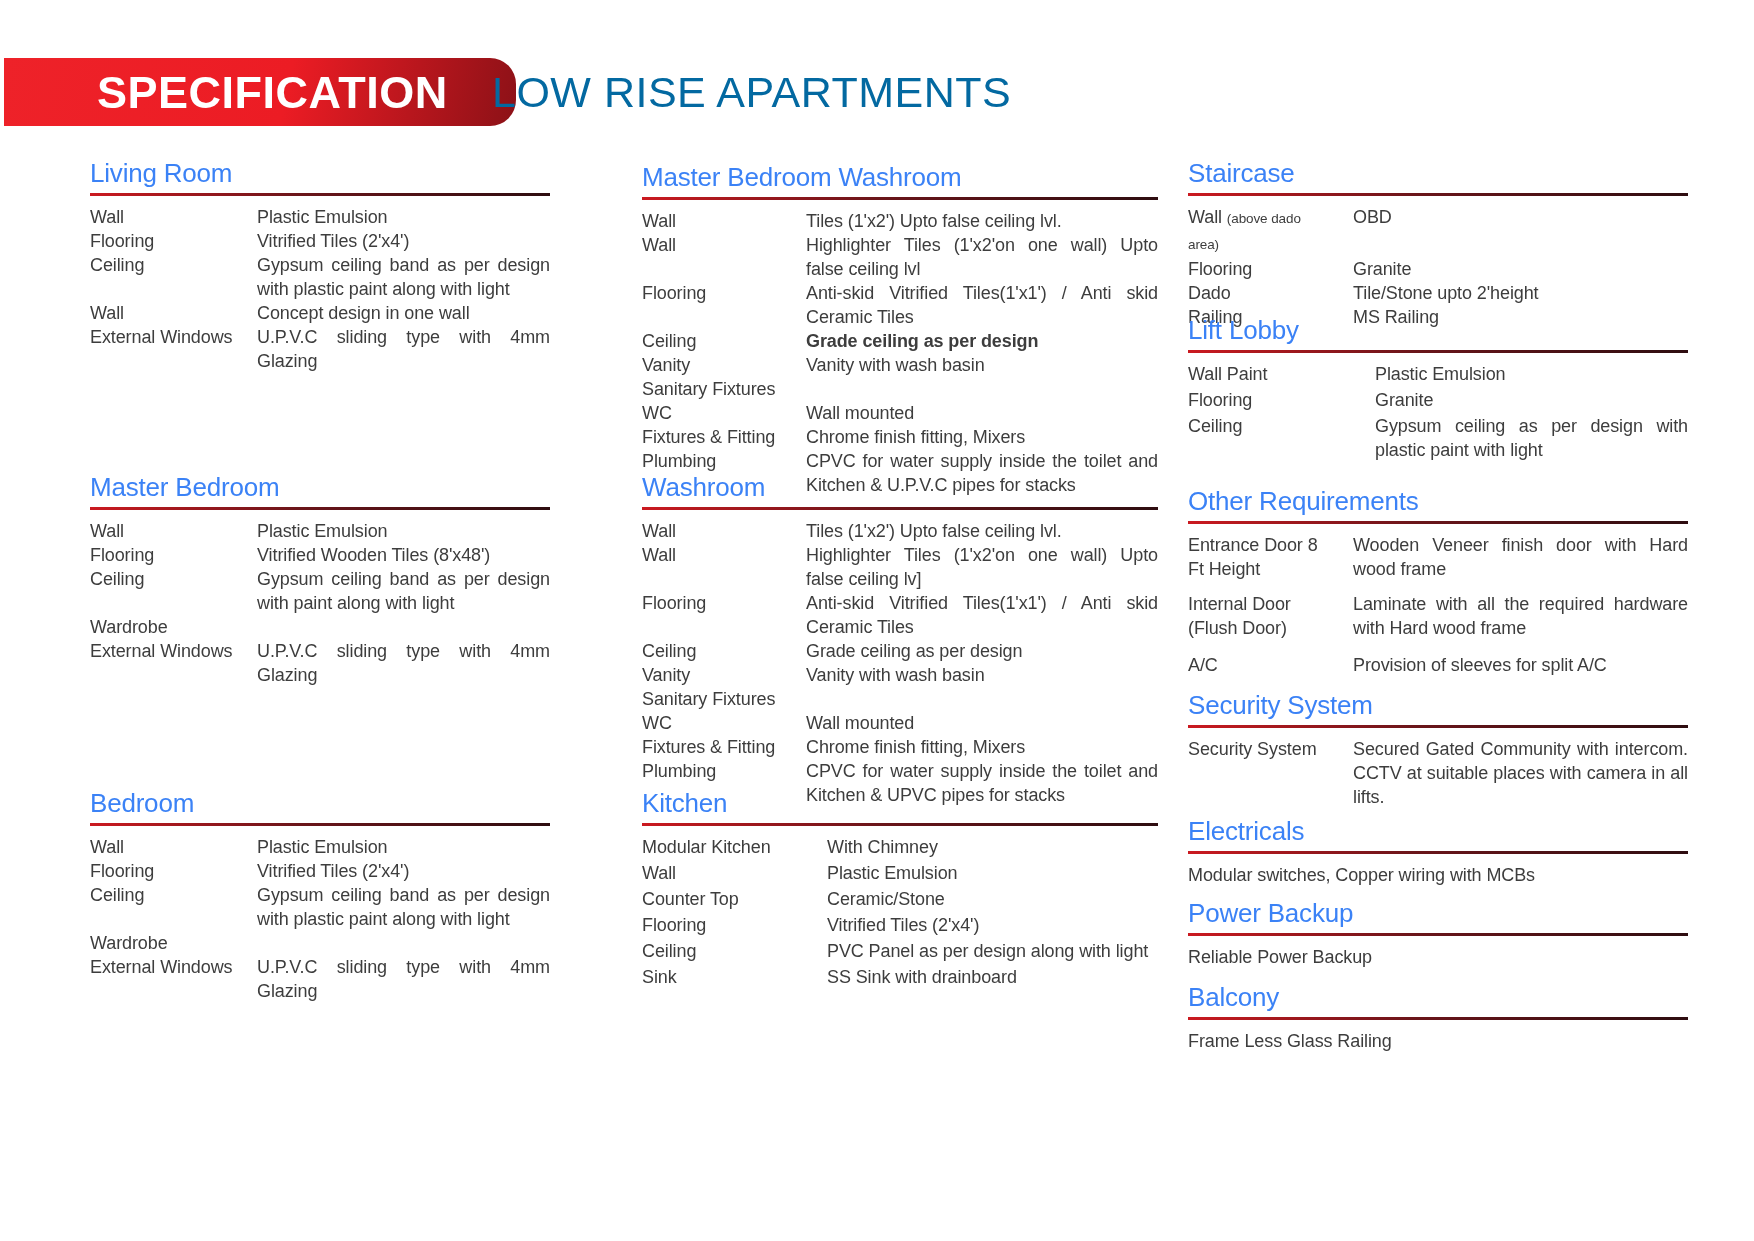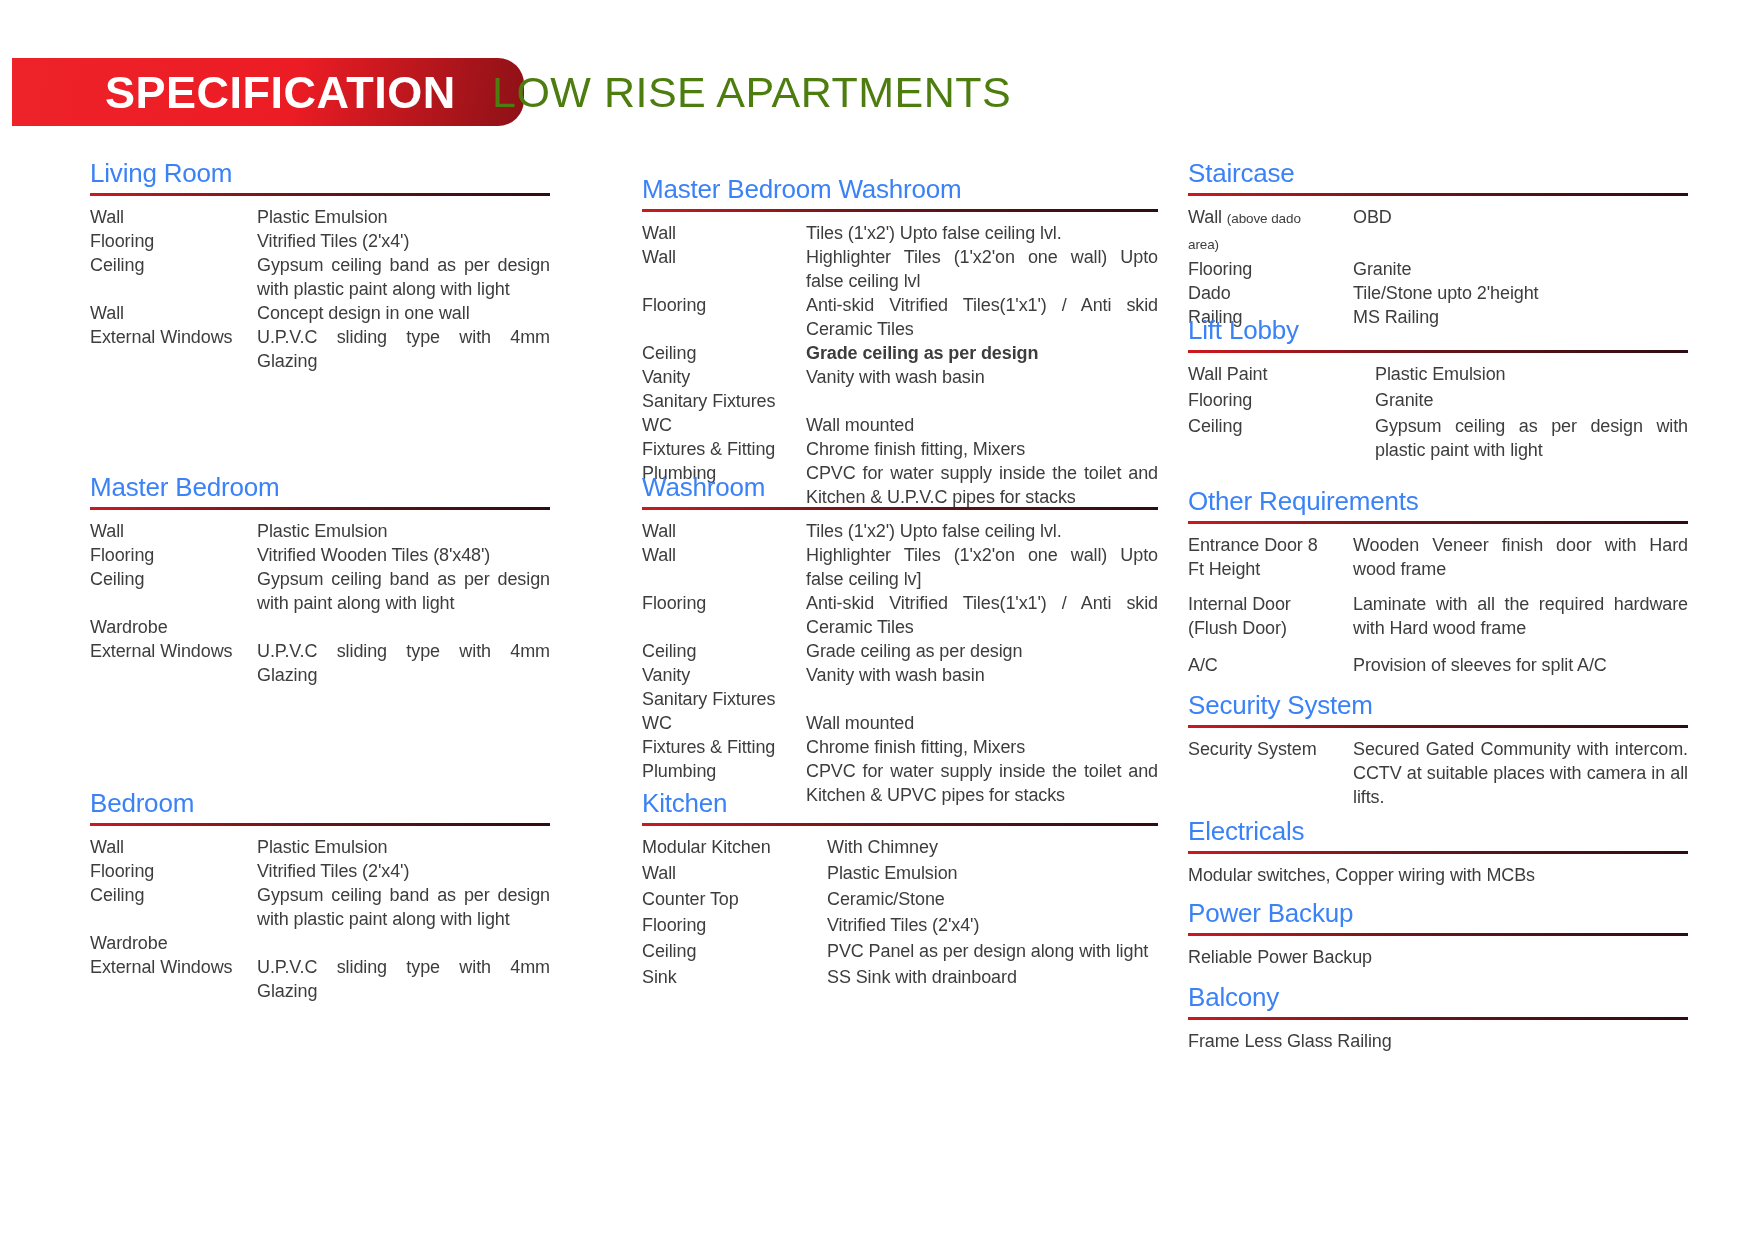--- a/index.html
+++ b/index.html
@@ -2,37 +2,37 @@
 <html><head>
 <meta charset="utf-8">
 <style>
   html,body{margin:0;padding:0;}
   body{
     width:1754px;height:1241px;background:#ffffff;position:relative;overflow:hidden;
     font-family:"Liberation Sans","DejaVu Sans",sans-serif;color:#3d3d3d;
   }
   
   .badge{
-    position:absolute;left:12px;top:58px;width:512px;height:68px;box-sizing:border-box;
+    position:absolute;left:4px;top:58px;width:512px;height:68px;box-sizing:border-box;
     background:linear-gradient(102deg,#ee2229 0%,#ec1c24 55%,#8c1117 100%);
     border-radius:0 26px 26px 0;display:flex;align-items:center;padding-left:93px;
   }
   .badge-text{color:#ffffff;font-weight:700;font-size:45px;letter-spacing:.5px;line-height:1;}
   .page-title{
     position:absolute;left:492px;top:58px;height:68px;display:flex;align-items:center;
-    font-size:43px;color:#4d7c0f;letter-spacing:.5px;white-space:nowrap;
+    font-size:43px;color:#0369a1;letter-spacing:.5px;white-space:nowrap;
   }
   
   .col{position:absolute;top:158px;}
   .col1{left:90px;width:460px;}
   .col2{left:642px;width:516px;}
   .col3{left:1188px;width:500px;}
   .sec{position:absolute;left:0;width:100%;}
   .s-living{top:0}.s-mbed{top:314px}.s-bed{top:630px}
-  .s-mbw{top:16px}.s-wash{top:314px}.s-kitchen{top:630px}
+  .s-mbw{top:4px}.s-wash{top:314px}.s-kitchen{top:630px}
   .s-stair{top:0}.s-lift{top:157px}.s-other{top:328px}.s-secsys{top:532px}
   .s-elec{top:658px}.s-power{top:740px}.s-balc{top:824px}
   .sec h2{margin:0;font-size:26px;font-weight:400;color:#3b82f6;line-height:30px;letter-spacing:-.2px;}
   .rule{height:3px;margin-top:5px;background:linear-gradient(90deg,#cb1a20 0%,#6b151a 45%,#2e0d10 100%);}
   .rows{margin-top:9px;}
   .row{display:flex;font-size:18px;line-height:24px;letter-spacing:-.1px;}
   .lbl{flex:0 0 167px;padding-right:20px;box-sizing:border-box;}
   .col2 .lbl{flex-basis:164px;}
   .col2 .s-kitchen .lbl{flex-basis:185px;}
   .col3 .lbl{flex-basis:165px;}

